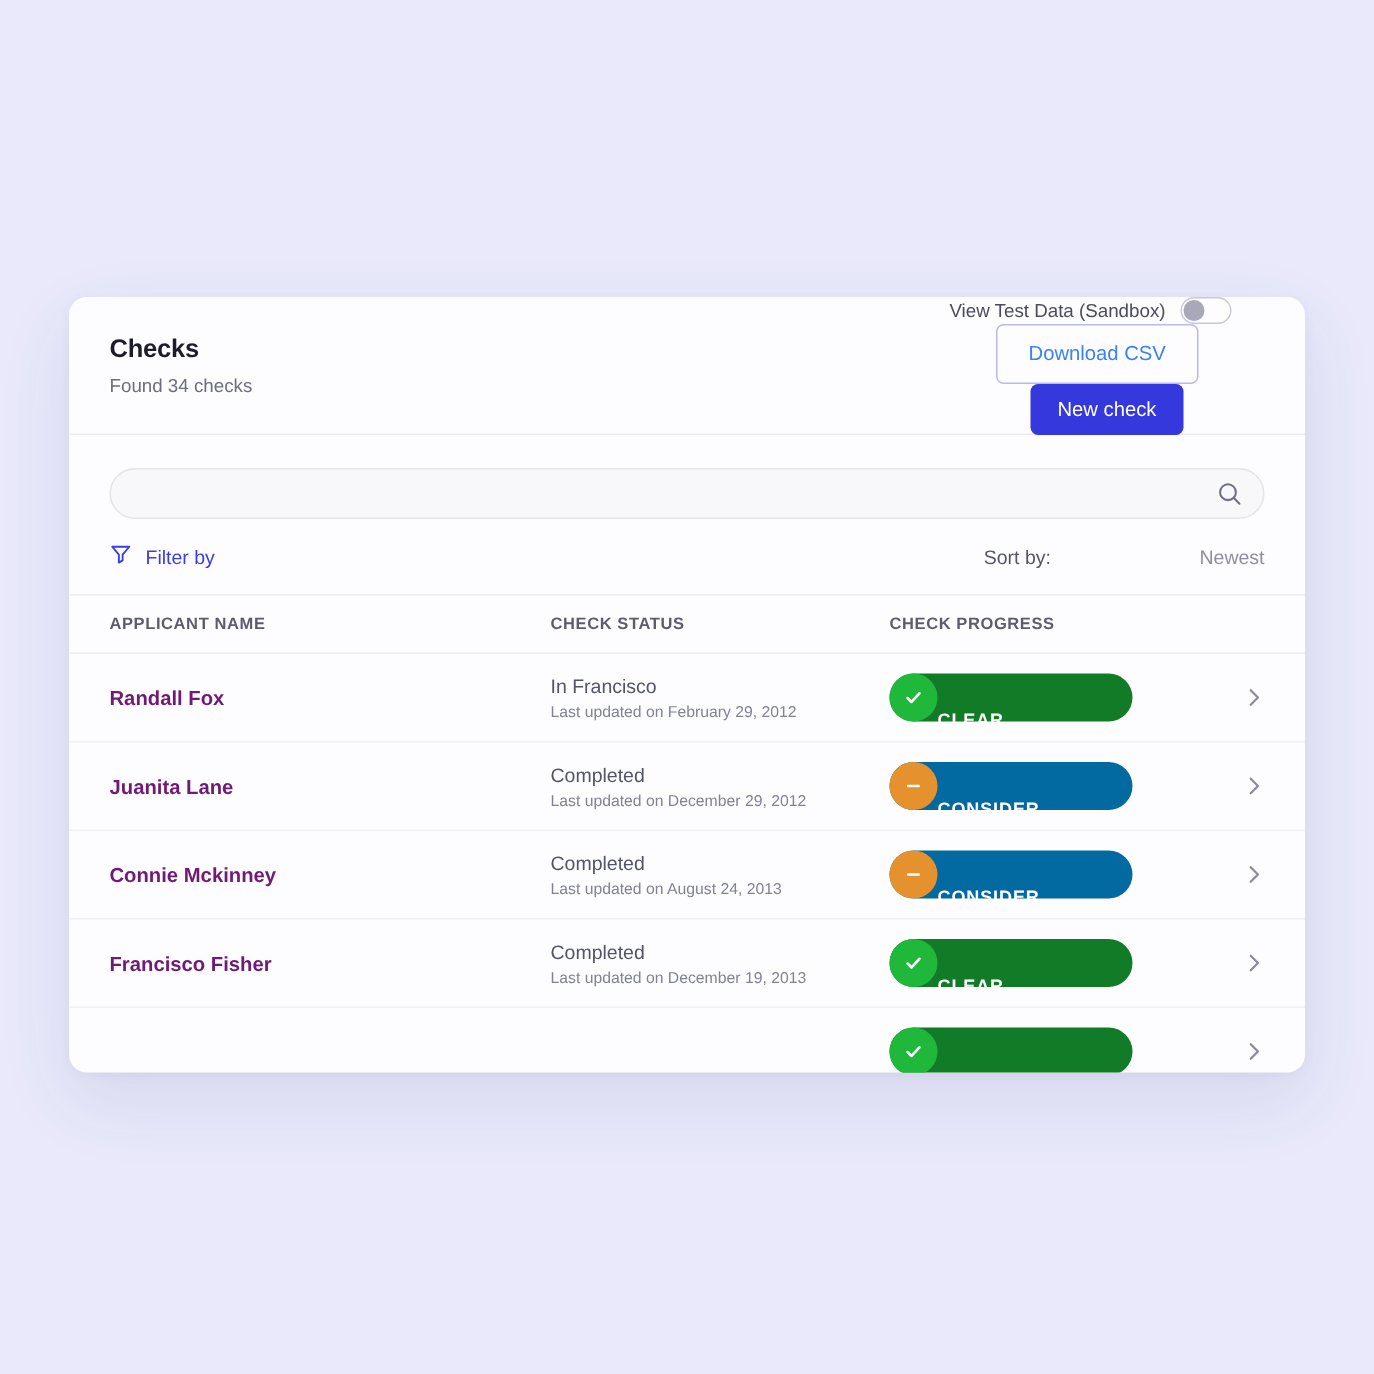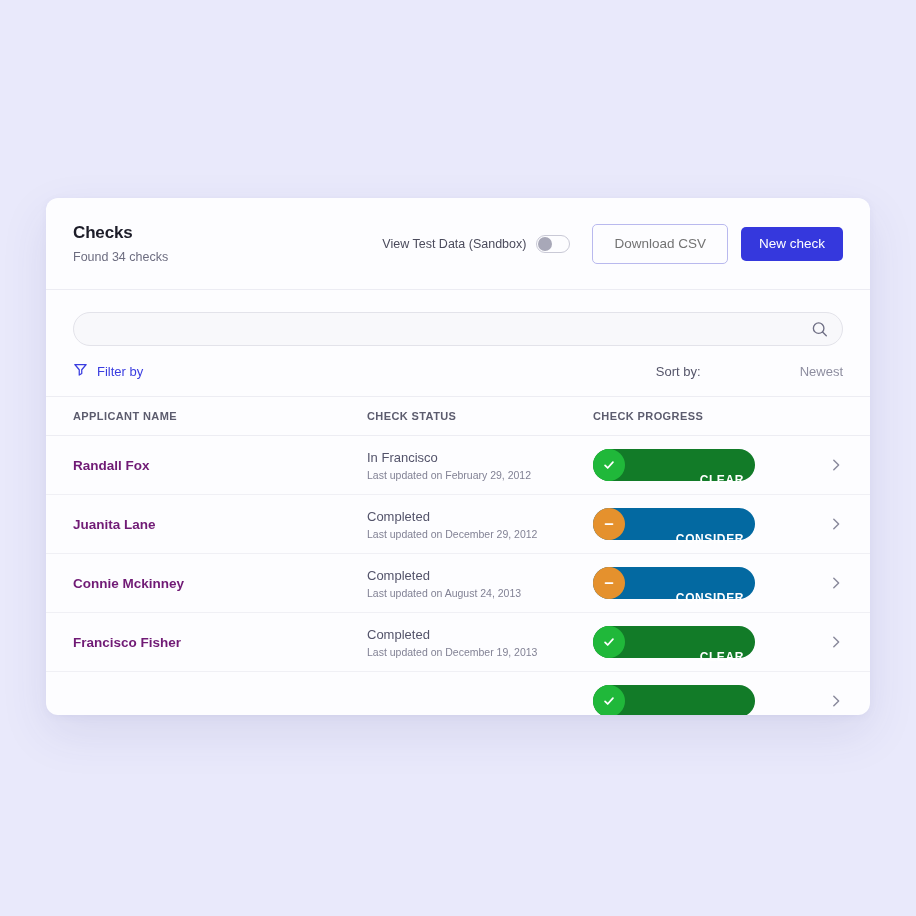--- a/index.html
+++ b/index.html
@@ -49,20 +49,21 @@
   .page-subtitle {
     font-size: 12.5px;
     color: #6d6d80;
     margin-top: 5px;
     line-height: 16px;
   }
   .header-actions {
     display: flex;
     align-items: center;
     gap: 0;
+    flex-direction: column;
   }
   .sandbox-wrap {
     display: flex;
     align-items: center;
     gap: 10px;
     margin-right: 22px;
   }
   .sandbox-label {
     font-size: 12.5px;
     color: #4b4b5c;
@@ -86,21 +87,21 @@
     height: 14px;
     border-radius: 50%;
     background: #a8a8b8;
   }
   .btn-secondary {
     height: 40px;
     padding: 4px 21px;
     border: 1px solid #b9b9ee;
     border-radius: 5px;
     background: #fdfdff;
-    color: #737373;
+    color: #3b82f6;
     font-size: 13.5px;
     font-family: "Liberation Sans", sans-serif;
     cursor: pointer;
     display: flex;
     align-items: center;
     margin-right: 13px;
     white-space: nowrap;
   }
   .btn-primary {
     height: 34px;
@@ -240,21 +241,21 @@
     border-radius: 50%;
     flex: 0 0 32px;
     display: flex;
     align-items: center;
     justify-content: center;
   }
   .pill-clear .badge-circle    { background: #20b83a; }
   .pill-consider .badge-circle { background: #e5912d; }
   .pill .pill-text {
     flex: 1 1 auto;
-    text-align: right;
+    text-align: left;
     color: #ffffff;
     font-size: 12px;
     font-weight: bold;
     letter-spacing: 0.6px;
     padding-right: 11px;
     margin-top: 29px;
   }
   .chev {
     width: 46px;
     display: flex;

